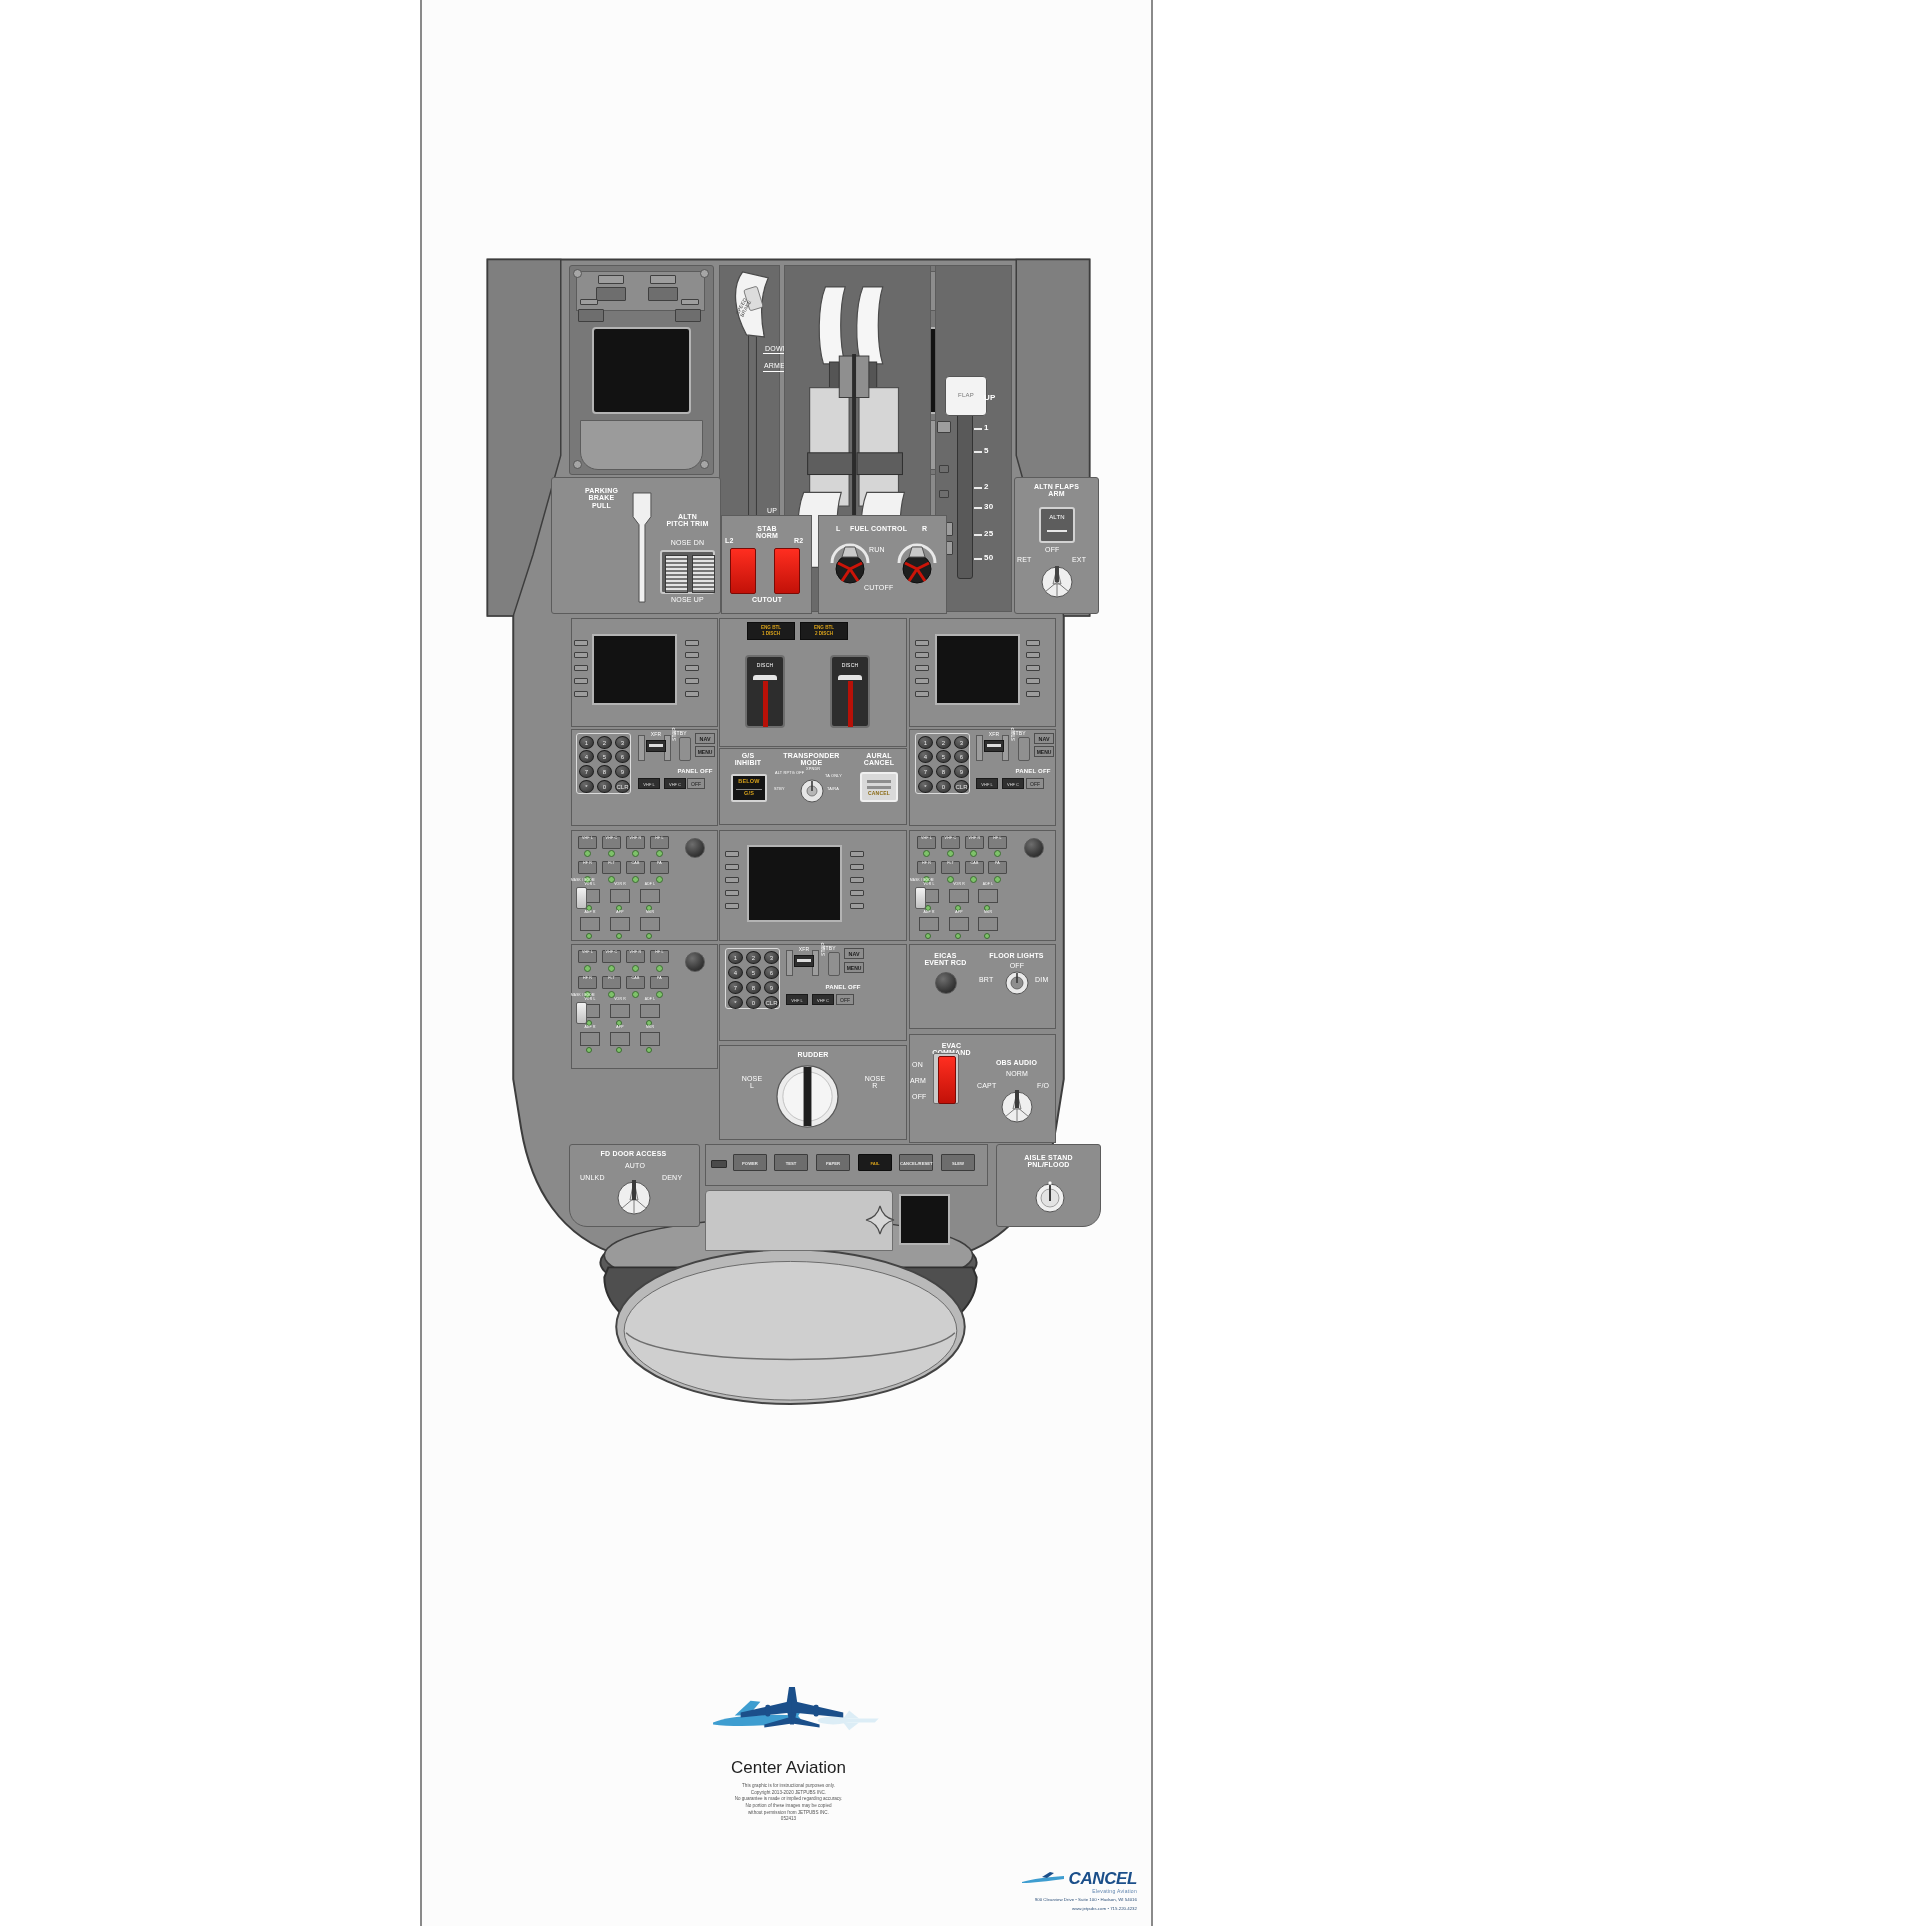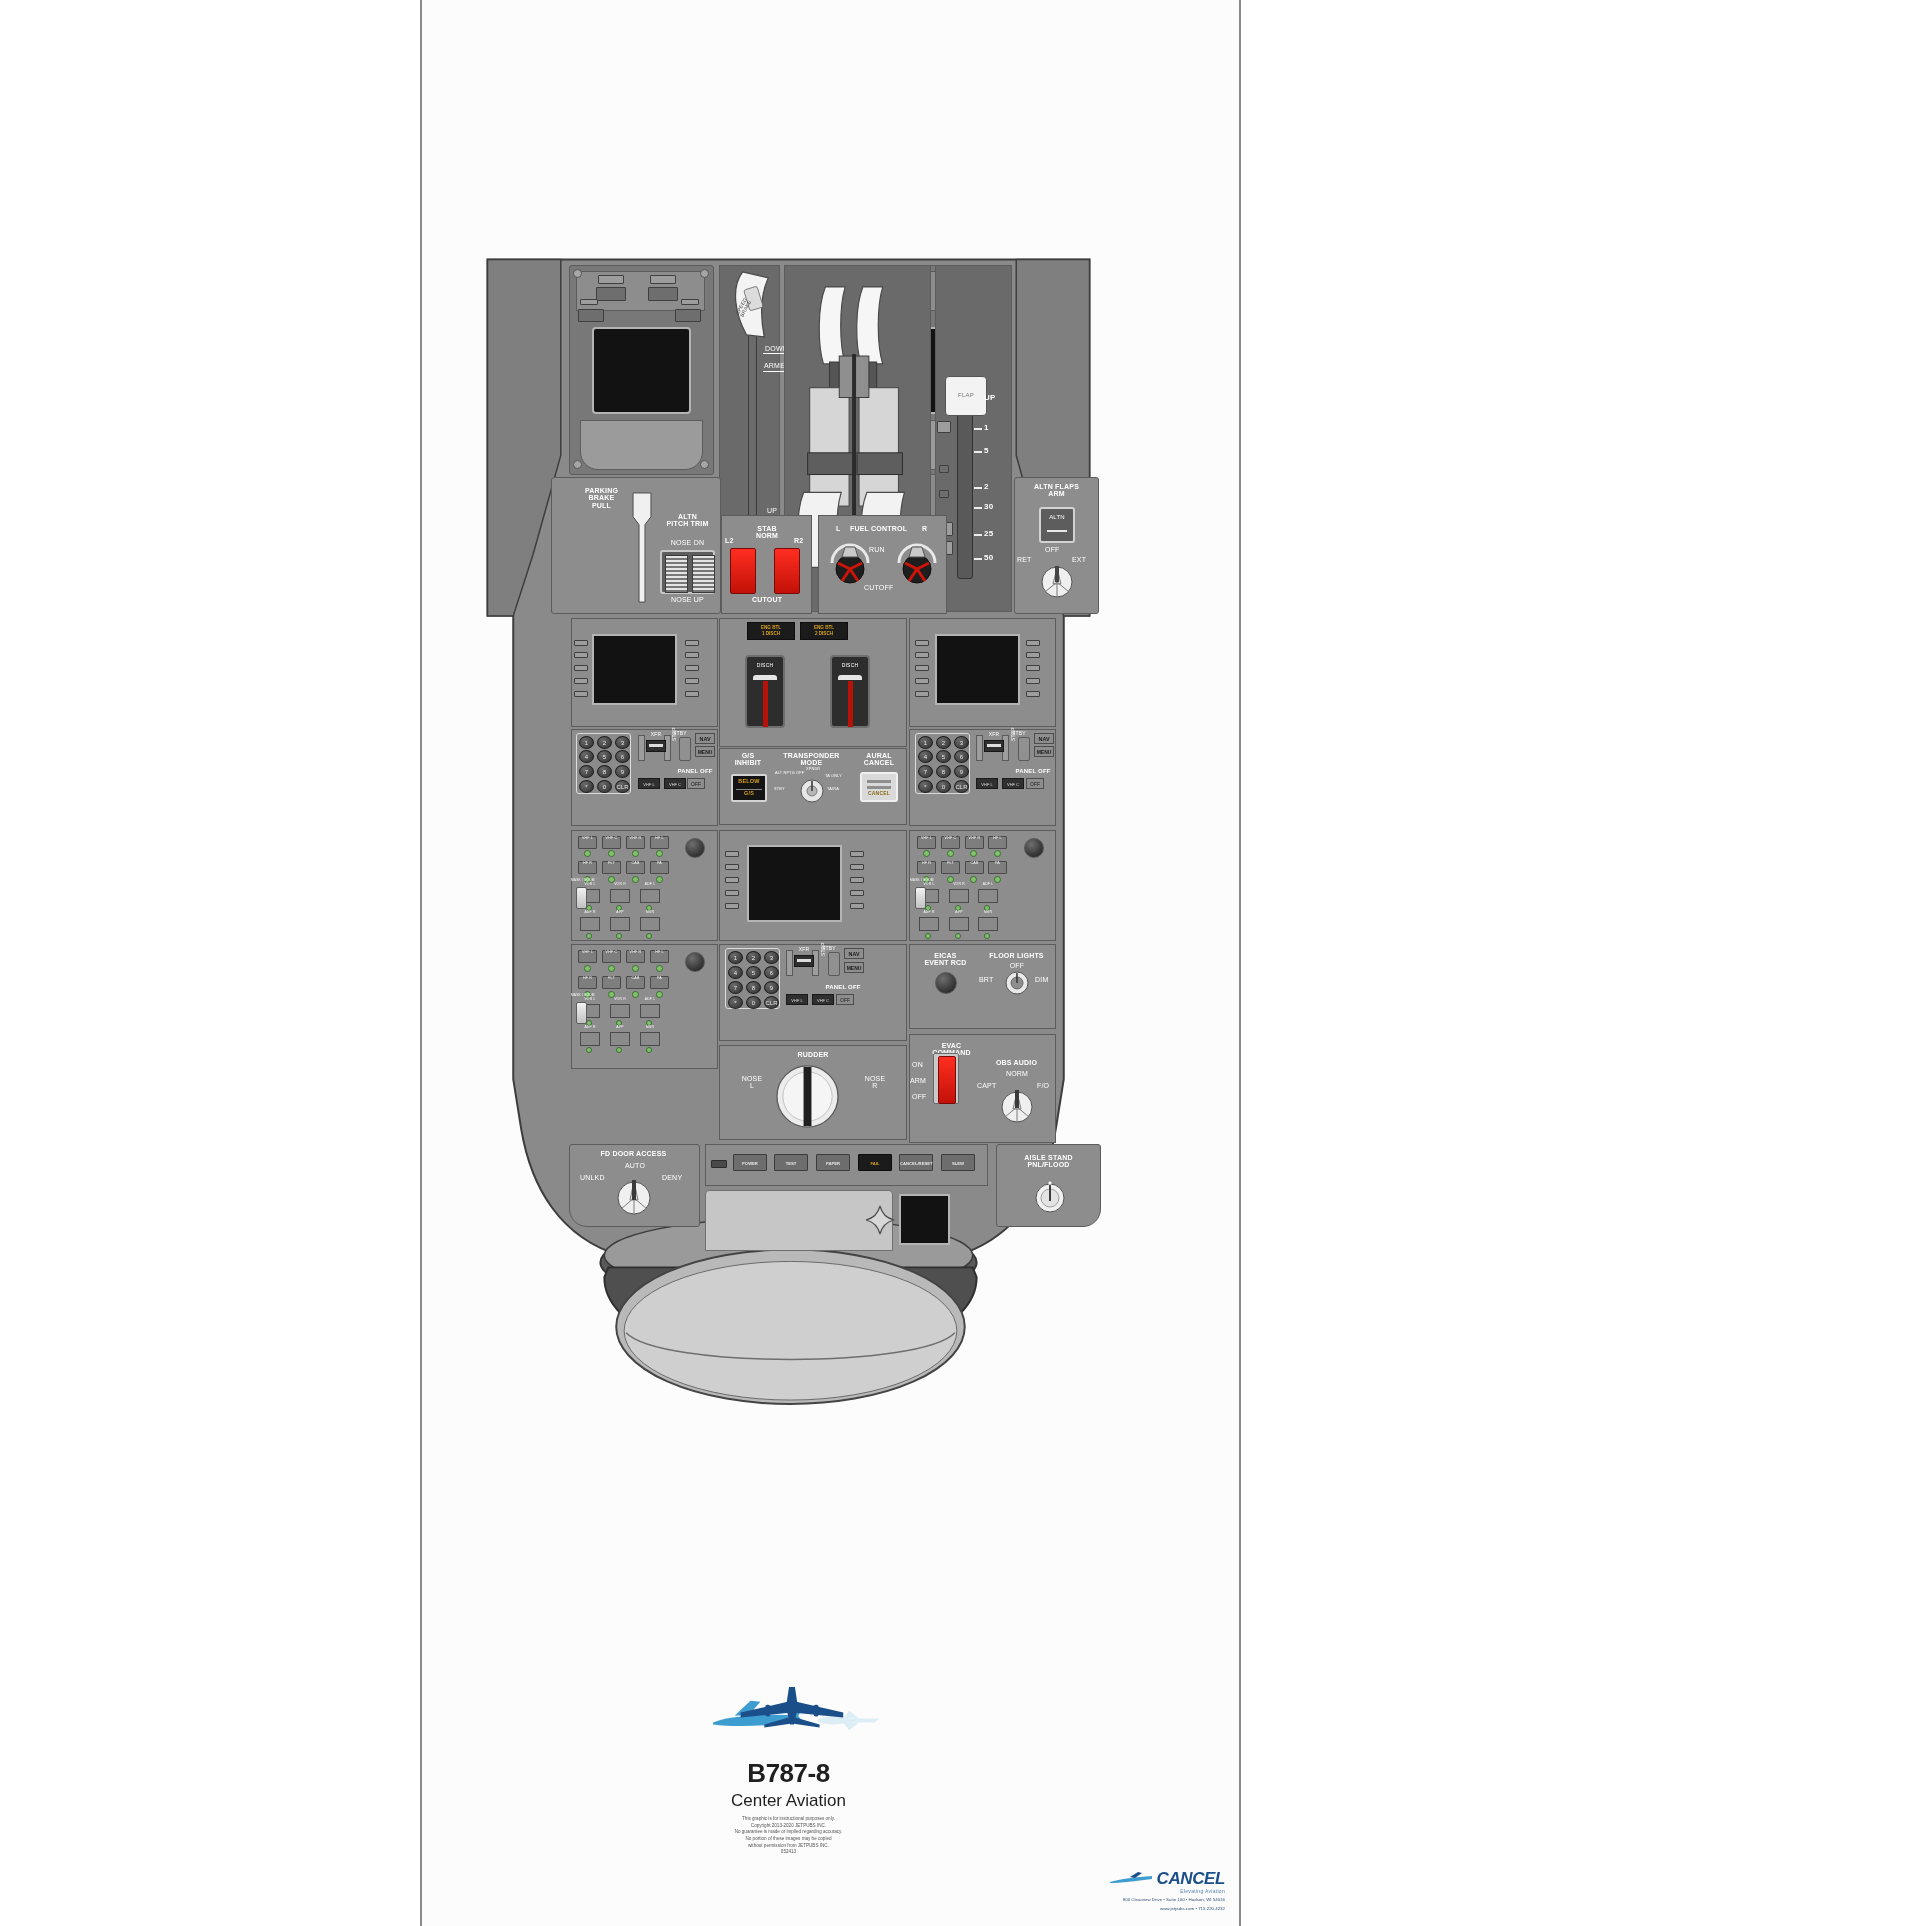--- a/index.html
+++ b/index.html
@@ -7,21 +7,21 @@
   body {
     width:1927px; height:1927px;
     background:#ffffff;
     font-family:"Liberation Sans", sans-serif;
     overflow:hidden;
     position:relative;
   }
   #poster {
     position:absolute;
     left:420px; top:0px;
-    width:821px; height:1927px;
+    width:733px; height:1927px;
     background:#fcfcfc;
     border-left:2px solid #8a8a8a;
     border-right:2px solid #8a8a8a;
     overflow:hidden;
   }
   #stage {
     position:absolute;
     left:0; top:0; width:733px; height:1927px;
   }
   .lbl { position:absolute; color:#ffffff; font-size:7px; letter-spacing:0.2px;
@@ -721,21 +721,20 @@
       <g fill="#1b4f8a">
         <path d="M95,4 L101,4 L104,24 L100,42 L96,42 L92,24 Z"></path>
         <path d="M98,18 L150,30 L150,35 L98,30 Z"></path>
         <path d="M98,18 L46,30 L46,35 L98,30 Z"></path>
         <path d="M98,34 L126,42 L126,45 L98,41 Z"></path>
         <path d="M98,34 L70,42 L70,45 L98,41 Z"></path>
         <rect x="120" y="22" width="5" height="12" rx="2"></rect>
         <rect x="71" y="22" width="5" height="12" rx="2"></rect>
       </g>
     </svg>
-    <div class="model">B787-8</div>
     <div class="sub">Center Aviation</div>
     <div class="fine">
       <div>This graphic is for instructional purposes only.</div>
       <div>Copyright 2013-2020 JETPUBS INC.</div>
       <div>No guarantee is made or implied regarding accuracy.</div>
       <div>No portion of these images may be copied</div>
       <div>without permission from JETPUBS INC.</div>
       <div>052413</div>
     </div>
   </div>

